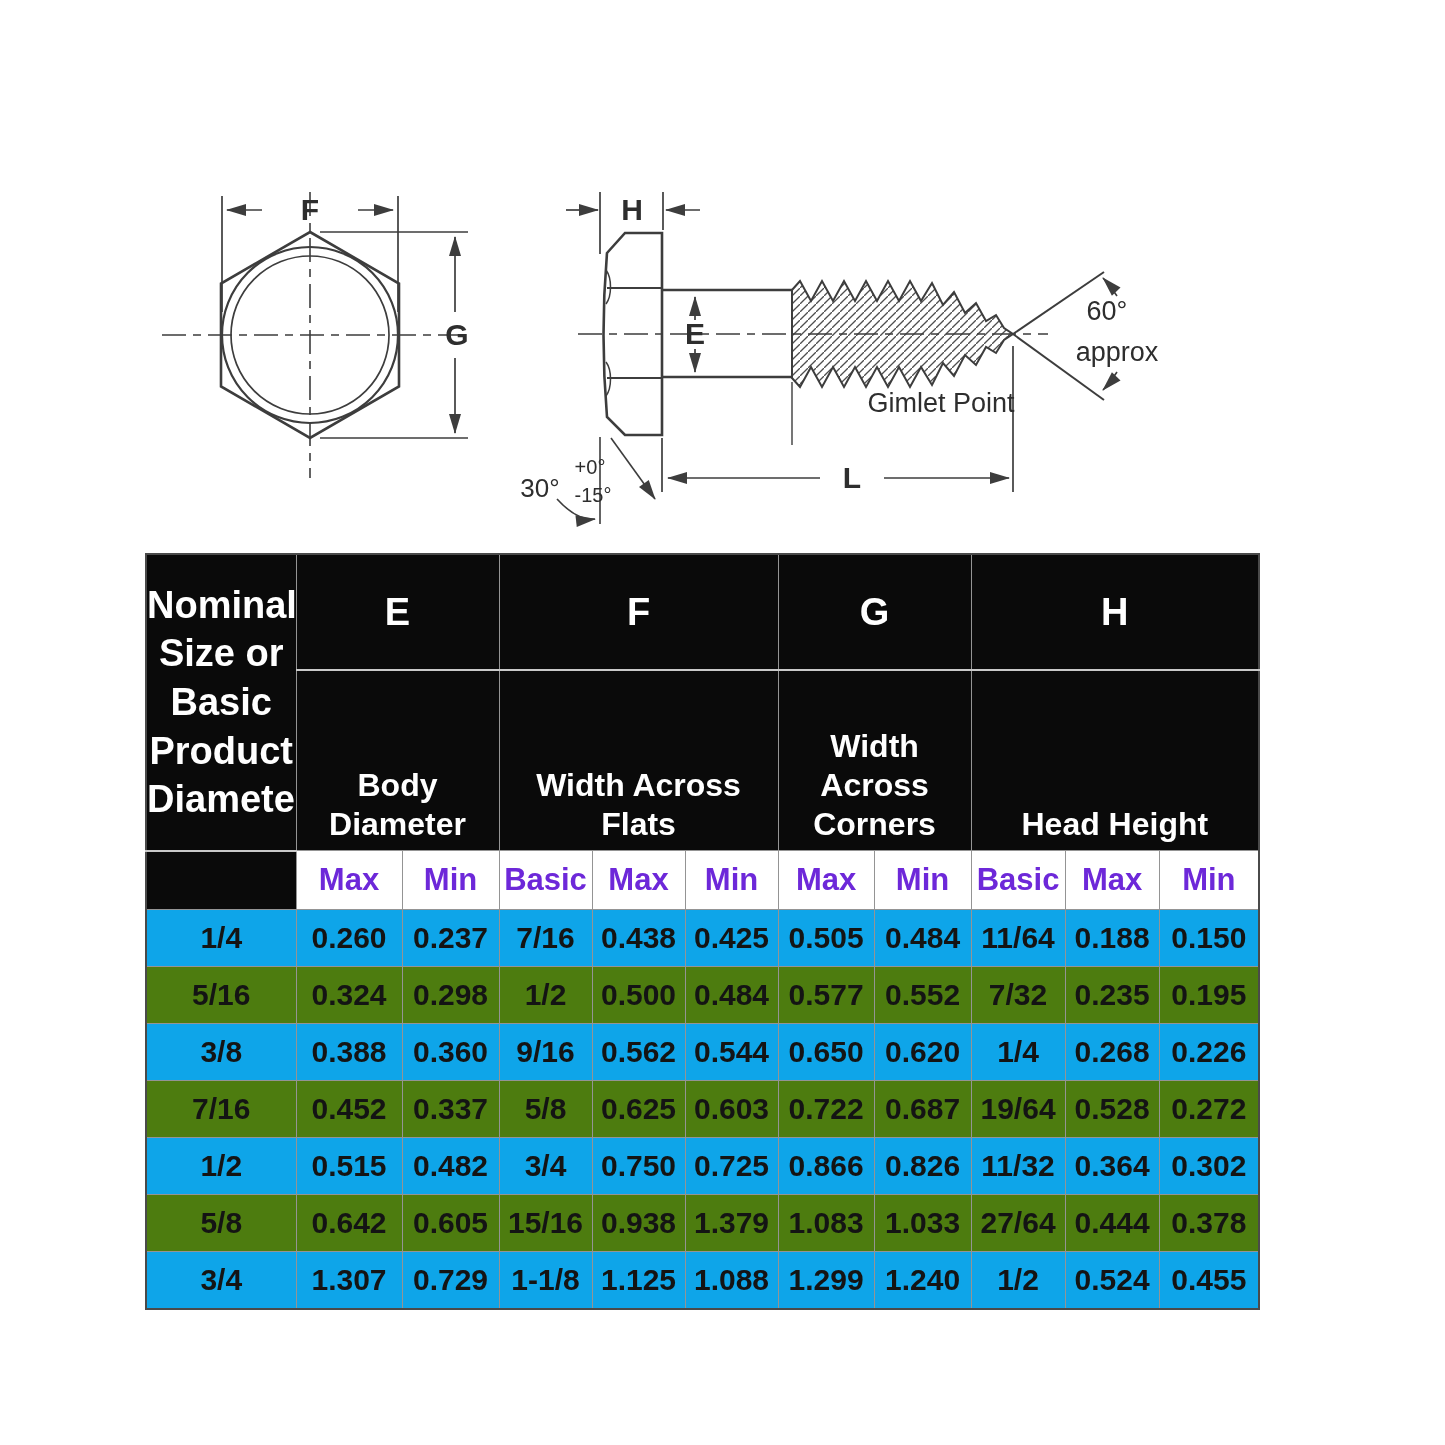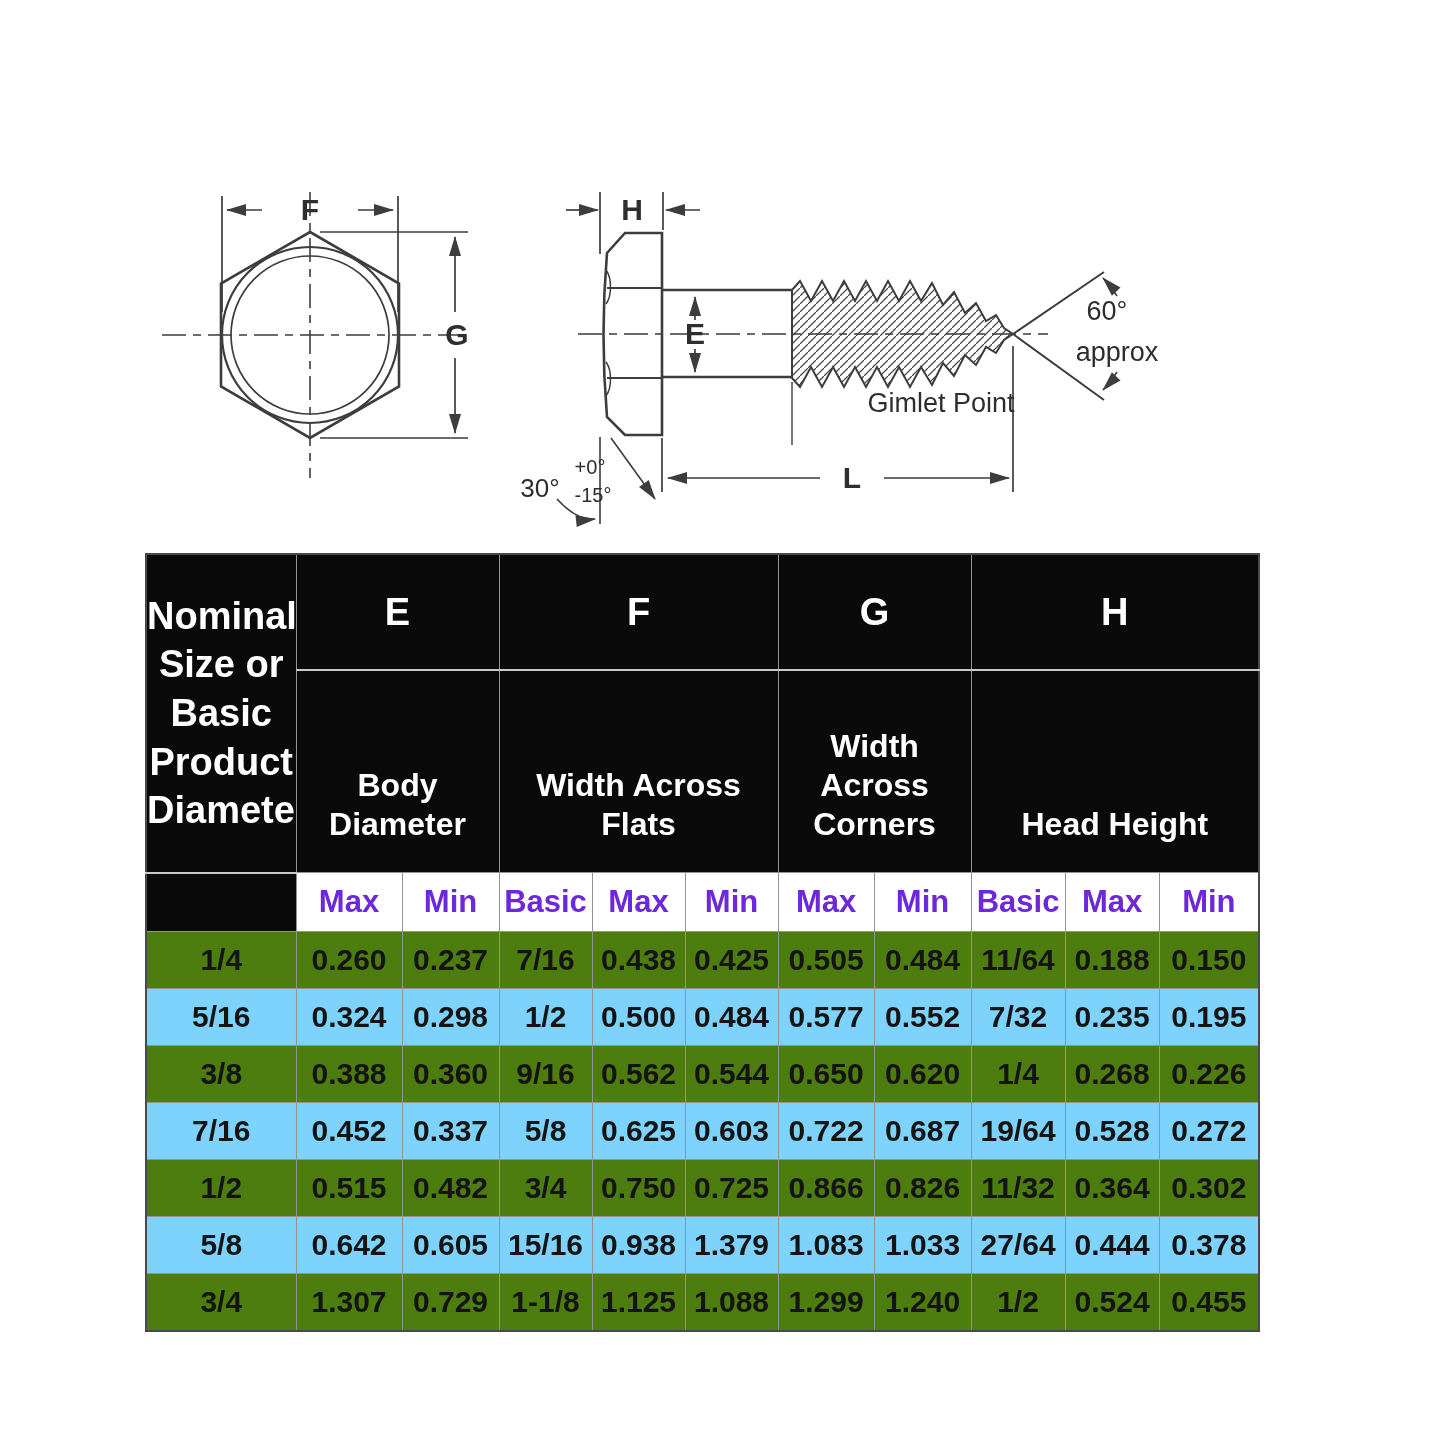--- a/index.html
+++ b/index.html
@@ -14,27 +14,27 @@
   .angletext { font-size:26px; font-weight:400; }
 
   .spec-table-wrap { position:absolute; left:145px; top:553px; }
   table.spec { border-collapse:collapse; table-layout:fixed; width:1113px; border:2px solid #4a4a4a; }
   table.spec th, table.spec td {
     border:1px solid #949494; text-align:center; vertical-align:middle;
     padding:0; font-weight:bold; overflow:hidden;
   }
   th.blackcell { background:#0a0a0a; color:#ffffff; border-color:#7a7a7a; }
   tr.band1 th { height:114px; font-size:38px; border-bottom:2px solid #c9c9c9; }
-  tr.band2 th { height:173px; font-size:32px; vertical-align:bottom; padding-bottom:28px; line-height:1.22; }
+  tr.band2 th { height:173px; font-size:32px; vertical-align:bottom; padding-bottom:6px; line-height:1.22; }
   th.nominal  { font-size:32px; vertical-align:middle; line-height:1.28; padding:0 6px; }
   tr.redrow th { height:57px; background:#ffffff; color:#6d28d9; font-size:31px; }
   tr.redrow th.blackcell { background:#0a0a0a; }
   tbody td { height:56px; font-size:30px; color:#141414; }
-  tr.row-gray  td { background:#4d7c0f; }
-  tr.row-white td { background:#7dd3fc; }
+  tr.row-gray  td { background:#0ea5e9; }
+  tr.row-white td { background:#4d7c0f; }
 </style>
 </head>
 <body>
 
 <div class="page">
 
   <svg width="1445" height="553" viewBox="0 0 1445 553">
     <defs>
       <marker id="arr" markerUnits="userSpaceOnUse" markerWidth="22" markerHeight="14" refX="20" refY="7" orient="auto">
         <path d="M1,1 L21,7 L1,13 Z" fill="#3d3d3d"></path>

